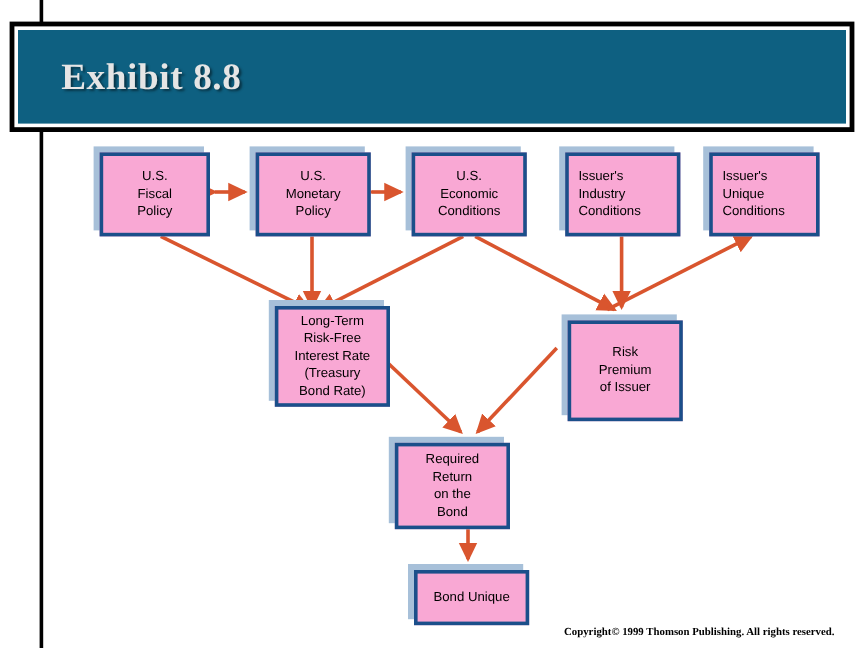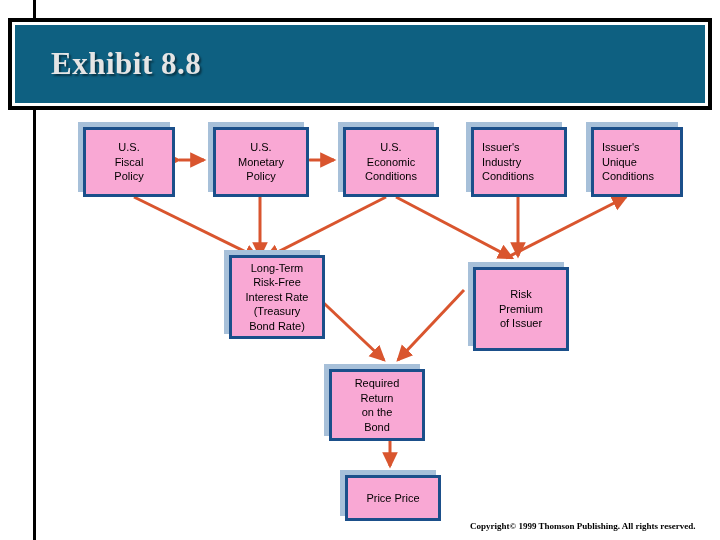--- a/index.html
+++ b/index.html
@@ -180,17 +180,17 @@
     <span class="label">Required
 Return
 on the
 Bond</span>
   </div>
 </div>
 
 <div class="node" style="left:340px;top:470px;width:96px;height:46px;">
   <div class="shadow"></div>
   <div class="face">
-    <span class="label">Price Price</span>
+    <span class="label">Bond Unique</span>
   </div>
 </div>
 
 <div id="copyright">Copyright© 1999  Thomson Publishing.  All rights reserved.</div>
 
 </body></html>

